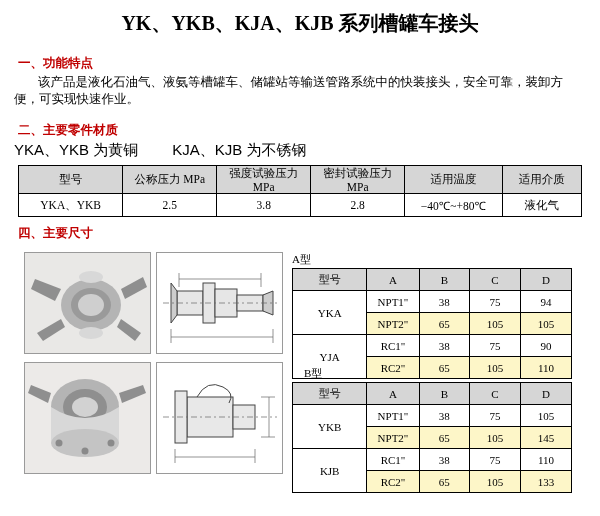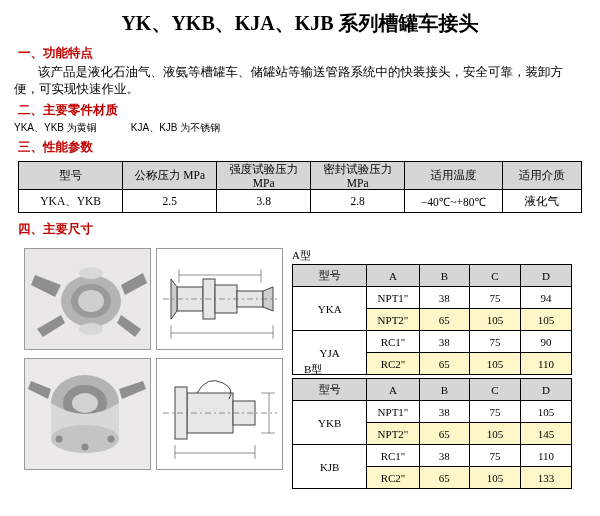--- a/index.html
+++ b/index.html
@@ -21,31 +21,31 @@
     letter-spacing:0px;
     padding-top:10px;
     padding-bottom:4px;
   }
 
   .section-head{
     color:#c00000;
     font-weight:bold;
     font-size:12.5px;
     font-family:"Liberation Sans", sans-serif;
-    margin:4px 0 2px 18px;
+    margin:14px 0 2px 18px;
   }
   .para{
     font-size:12.5px;
     line-height:17px;
     margin:0 14px 0 14px;
     text-indent:24px;
     font-family:"Liberation Sans", sans-serif;
   }
   .material-line{
-    font-size:10px;
+    font-size:15px;
     margin:2px 0 0 14px;
     font-family:"Liberation Sans", sans-serif;
   }
   .material-line .gap{display:inline-block;width:34px;}
 
   
   .perf-wrap{margin:5px 18px 0 18px;}
   table.perf{
     border-collapse:collapse;
     width:564px;
@@ -130,21 +130,20 @@
   <div class="title">YK、YKB、KJA、KJB 系列槽罐车接头</div>
 
   <div class="section-head">一、功能特点</div>
   <div class="para">该产品是液化石油气、液氨等槽罐车、储罐站等输送管路系统中的快装接头，安全可靠，装卸方便，可实现快速作业。</div>
 
   <div class="section-head">二、主要零件材质</div>
   <div class="material-line">
     <span>YKA、YKB 为黄铜</span><span class="gap"></span><span>KJA、KJB 为不锈钢</span>
   </div>
 
-  <div class="section-head">三、性能参数</div>
 
   <div class="perf-wrap">
     <table class="perf">
       <tbody>
           <tr>
         <th class="col-model">型号</th>
         <th class="col-p">公称压力 MPa</th>
         <th class="col-p">强度试验压力 MPa</th>
         <th class="col-p">密封试验压力 MPa</th>
         <th class="col-t">适用温度</th>

